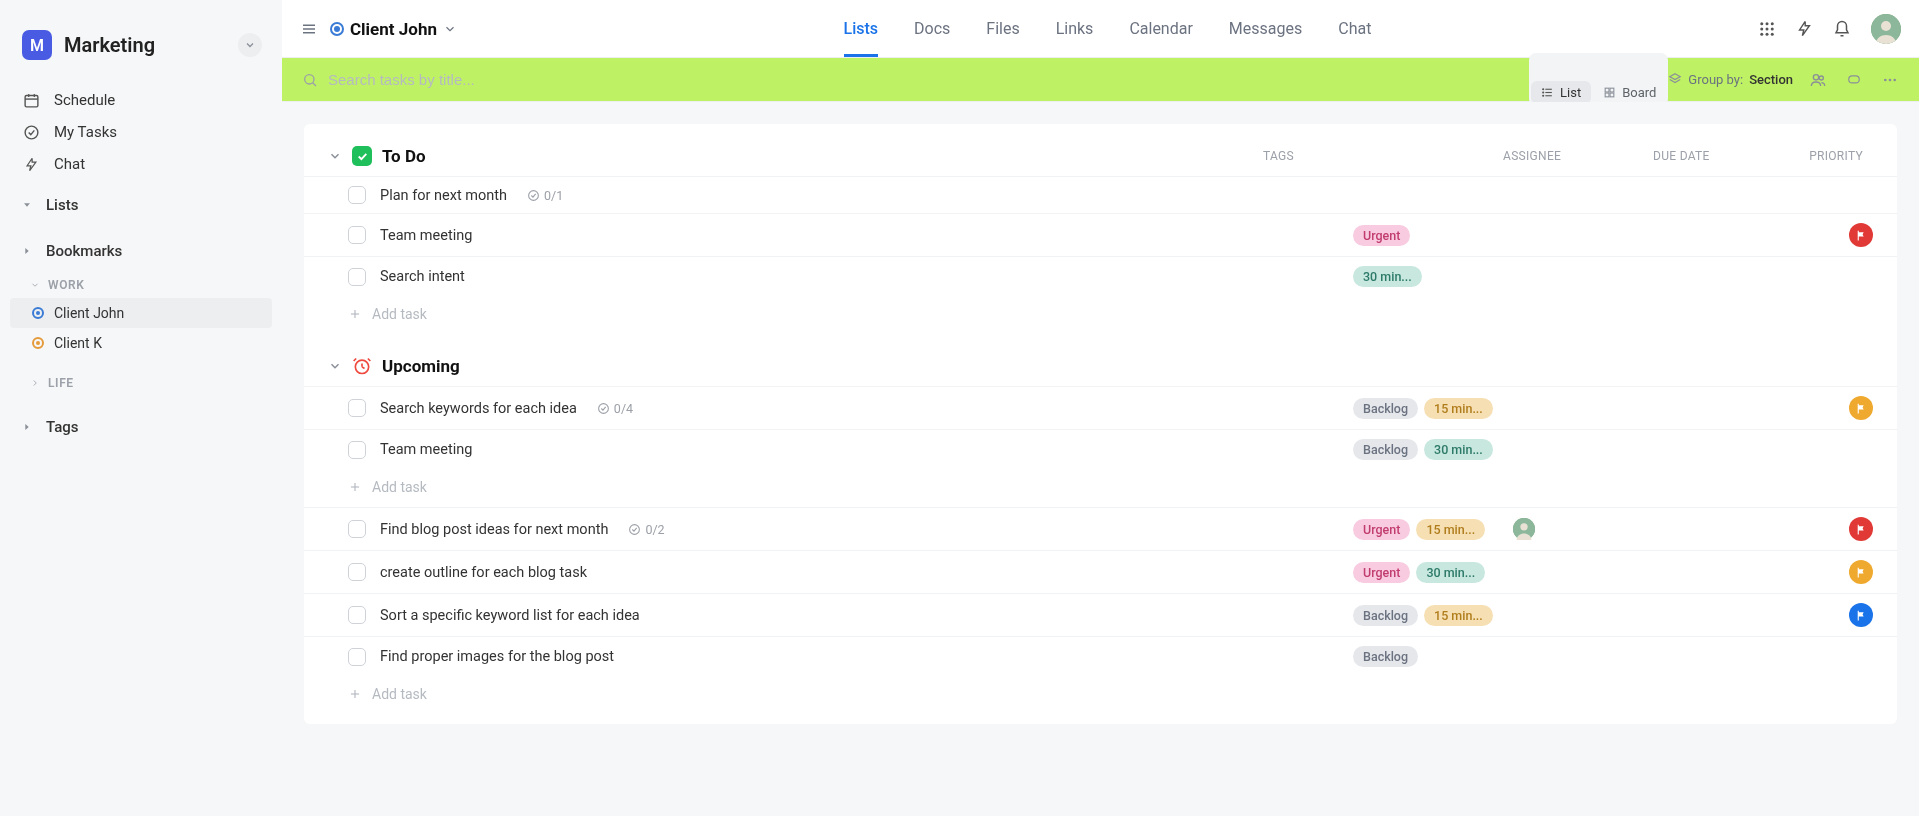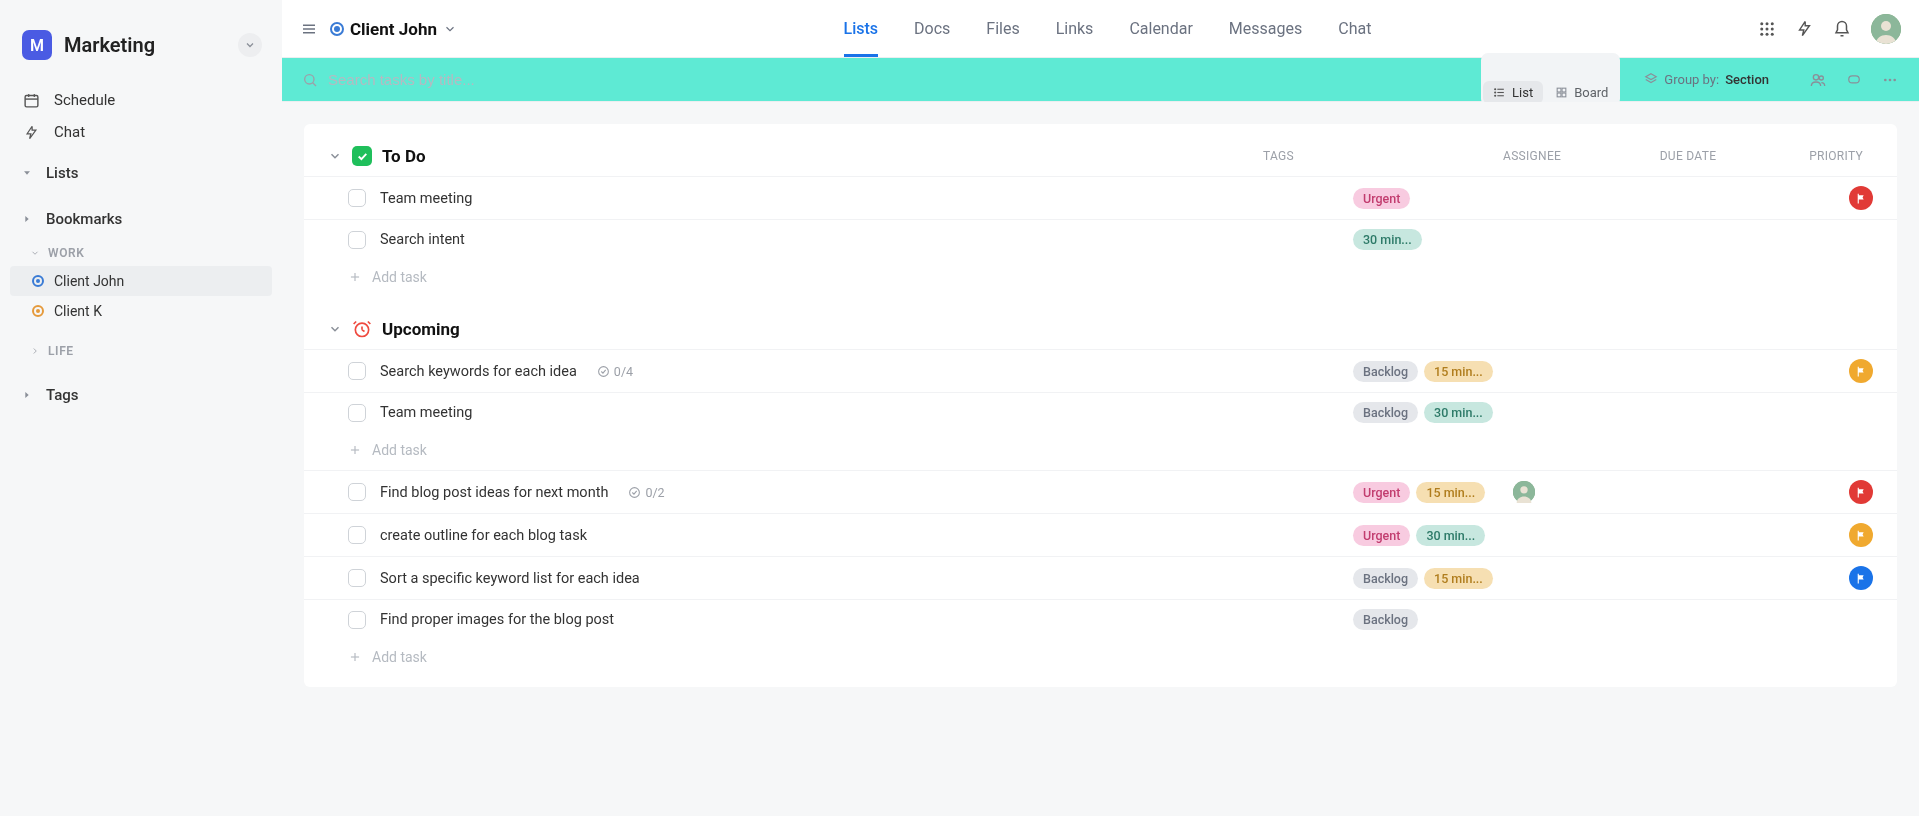--- a/index.html
+++ b/index.html
@@ -134,22 +134,22 @@
     background: #79a97e;
     overflow:hidden;
   }
 
   
   .toolbar {
     display:flex; align-items:center;
     height: 44px;
     border-bottom: 1px solid #eceef0;
     padding: 0 20px;
-    gap:24px;
-    background:#5eead4;
+    gap:0;
+    background:#bef264;
   }
   .search-wrap { display:flex; align-items:center; gap:10px; flex:1; }
   .search-wrap input {
     border:none; outline:none; font-size:15px; width:400px; background:transparent; color:#333;
   }
   .search-wrap input::placeholder { color:#b5bac1; }
   .pill-group { display:flex; align-items:center; background:#f2f4f6; border-radius:7px; padding:2px; gap:2px; }
   .pill { display:flex; align-items:center; gap:6px; font-size:13px; color:#5f6368; padding:4px 10px; border-radius:6px; cursor:pointer;margin-top:26px; }
   .pill.active { background:#e6e8eb; color:#333; }
   .groupby { font-size:13px; color:#6b7280; display:flex; gap:6px; cursor:pointer; }
@@ -165,21 +165,21 @@
     gap:10px;
   }
   .section-header .collapse { cursor:pointer; }
   .section-icon { width:20px; height:20px; border-radius:5px; display:flex; align-items:center; justify-content:center; }
   .section-icon.green-check { background:#1fbf5b; }
   .section-icon.circle-green { background:#2fca60; width:18px; height:18px; border-radius:50%; }
   .section-title { font-size:17px; font-weight:700; color:#111; }
   .col-headers { margin-left:auto; display:flex; gap:80px; font-size:12px; color:#9ca0a8; letter-spacing:0.3px; padding-right:10px; }
   .col-tags { width: 160px; }
   .col-assignee { width: 70px; }
-  .col-due { width: 70px; text-align: center; }
+  .col-due { width: 70px; }
   .col-priority { width: 60px; text-align:right; }
 
   .task-row {
     display:flex; align-items:center;
     padding: 9px 24px 9px 44px;
     border-top: 1px solid #f1f2f4;
     gap: 14px;
   }
   .task-row:first-of-type { border-top:none; }
   .task-check {
@@ -238,20 +238,29 @@
       <div class="side-item">
         <span class="ico">
           <svg width="17" height="17" viewBox="0 0 24 24" fill="none" stroke="#555" stroke-width="2">
               <rect x="3" y="5" width="18" height="16" rx="2"></rect>
               <line x1="3" y1="10" x2="21" y2="10"></line>
               <line x1="8" y1="3" x2="8" y2="7"></line>
               <line x1="16" y1="3" x2="16" y2="7"></line>
             </svg>
         </span>
         <span>Schedule</span>
+      </div>
+      <div class="side-item">
+        <span class="ico">
+          <svg width="17" height="17" viewBox="0 0 24 24" fill="none" stroke="#555" stroke-width="2">
+              <circle cx="12" cy="12" r="9"></circle>
+              <polyline points="8 12 11 15 16 9"></polyline>
+            </svg>
+        </span>
+        <span>My Tasks</span>
       </div>
       <div class="side-item">
         <span class="ico">
           <svg width="15" height="17" viewBox="0 0 24 24" fill="none" stroke="#555" stroke-width="2">
               <polyline points="13 2 5 14 11 14 9 22 19 8 13 8 13 2"></polyline>
             </svg>
         </span>
         <span>Chat</span>
       </div>
 
@@ -455,20 +464,37 @@
           </span>
           <span class="section-title">To Do</span>
           <div class="col-headers">
             <span class="col-tags">TAGS</span>
             <span class="col-assignee">ASSIGNEE</span>
             <span class="col-due">DUE DATE</span>
             <span class="col-priority">PRIORITY</span>
           </div>
         </div>
 
+        <div class="task-row">
+          <div class="task-check"></div>
+          <span class="task-title">Plan for next month</span>
+          <span class="subcount">
+            <svg width="13" height="13" viewBox="0 0 24 24" fill="none" stroke="#9ca0a8" stroke-width="2">
+                <circle cx="12" cy="12" r="9"></circle>
+                <polyline points="8 12 11 15 16 9"></polyline>
+              </svg>
+            <span>0/1</span>
+          </span>
+          <div class="row-cols">
+            <div class="cell-tags"></div>
+              <div class="cell-assignee"></div>
+              <div class="cell-due"></div>
+              <div class="cell-priority"></div>
+          </div>
+        </div>
 
         <div class="task-row">
           <div class="task-check"></div>
           <span class="task-title">Team meeting</span>
           <div class="row-cols">
             <div class="cell-tags">
                 <span class="tag urgent">Urgent</span>
               </div>
             <div class="cell-assignee"></div>
               <div class="cell-due"></div>

